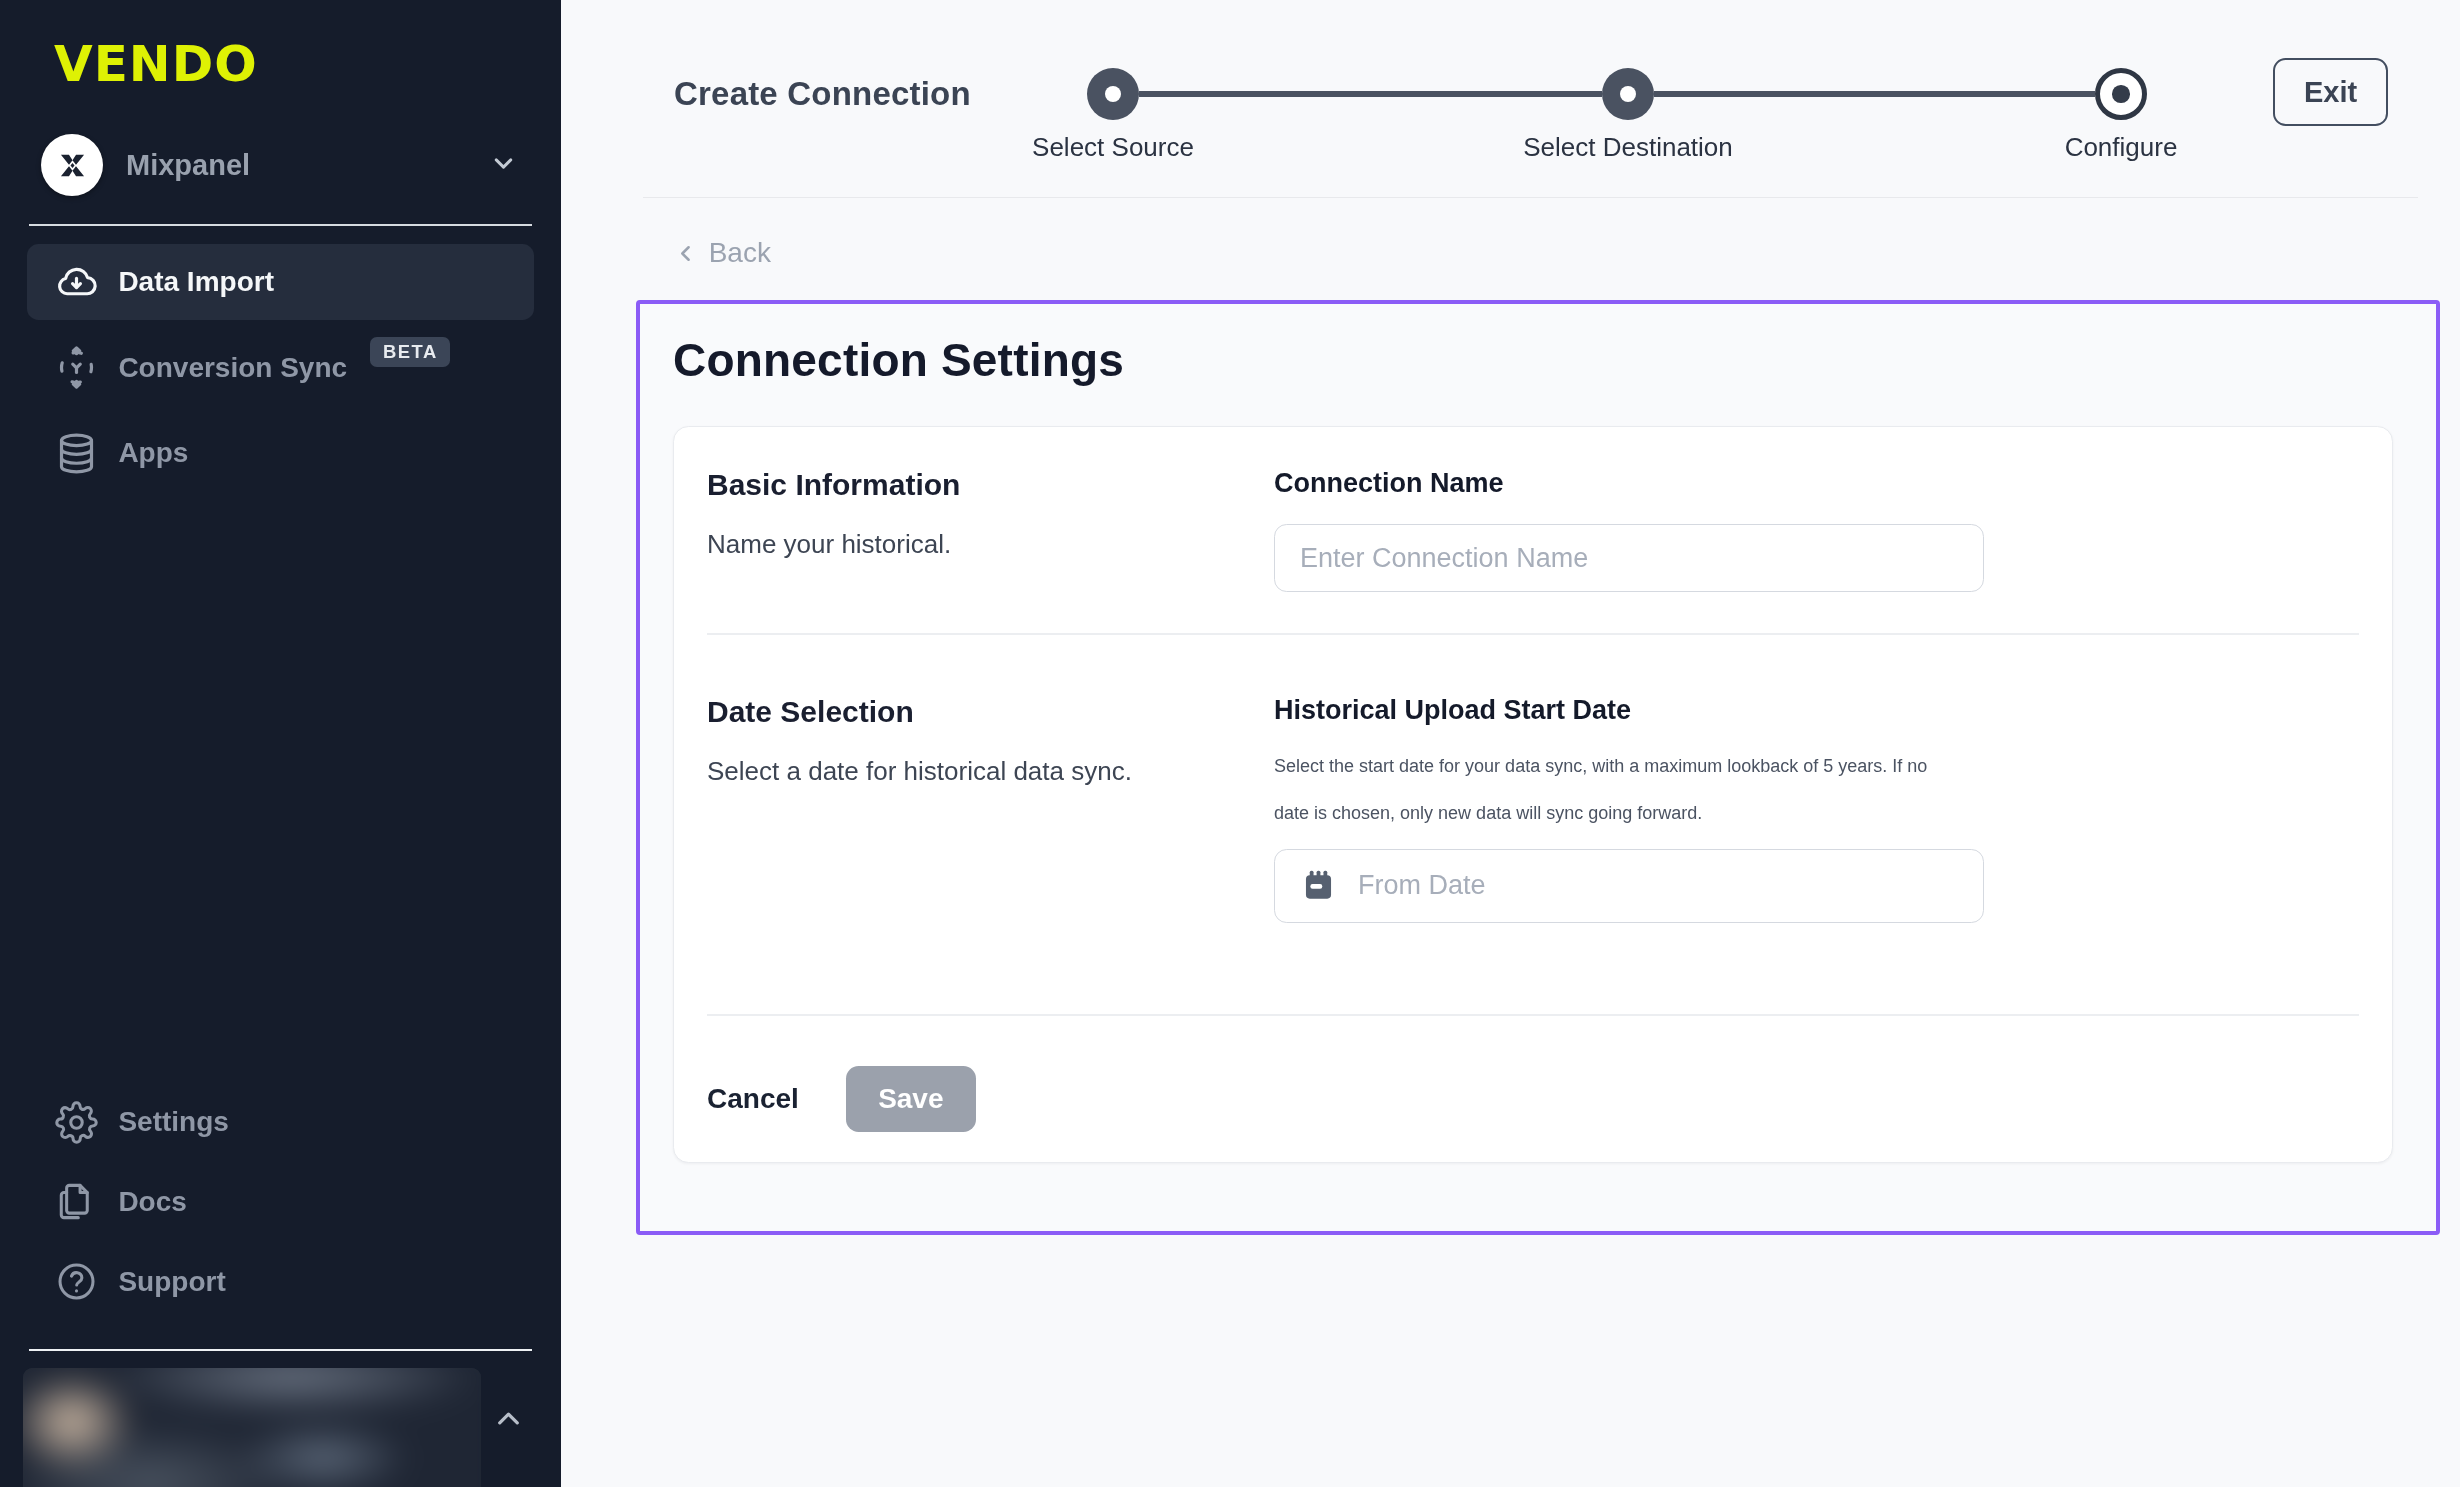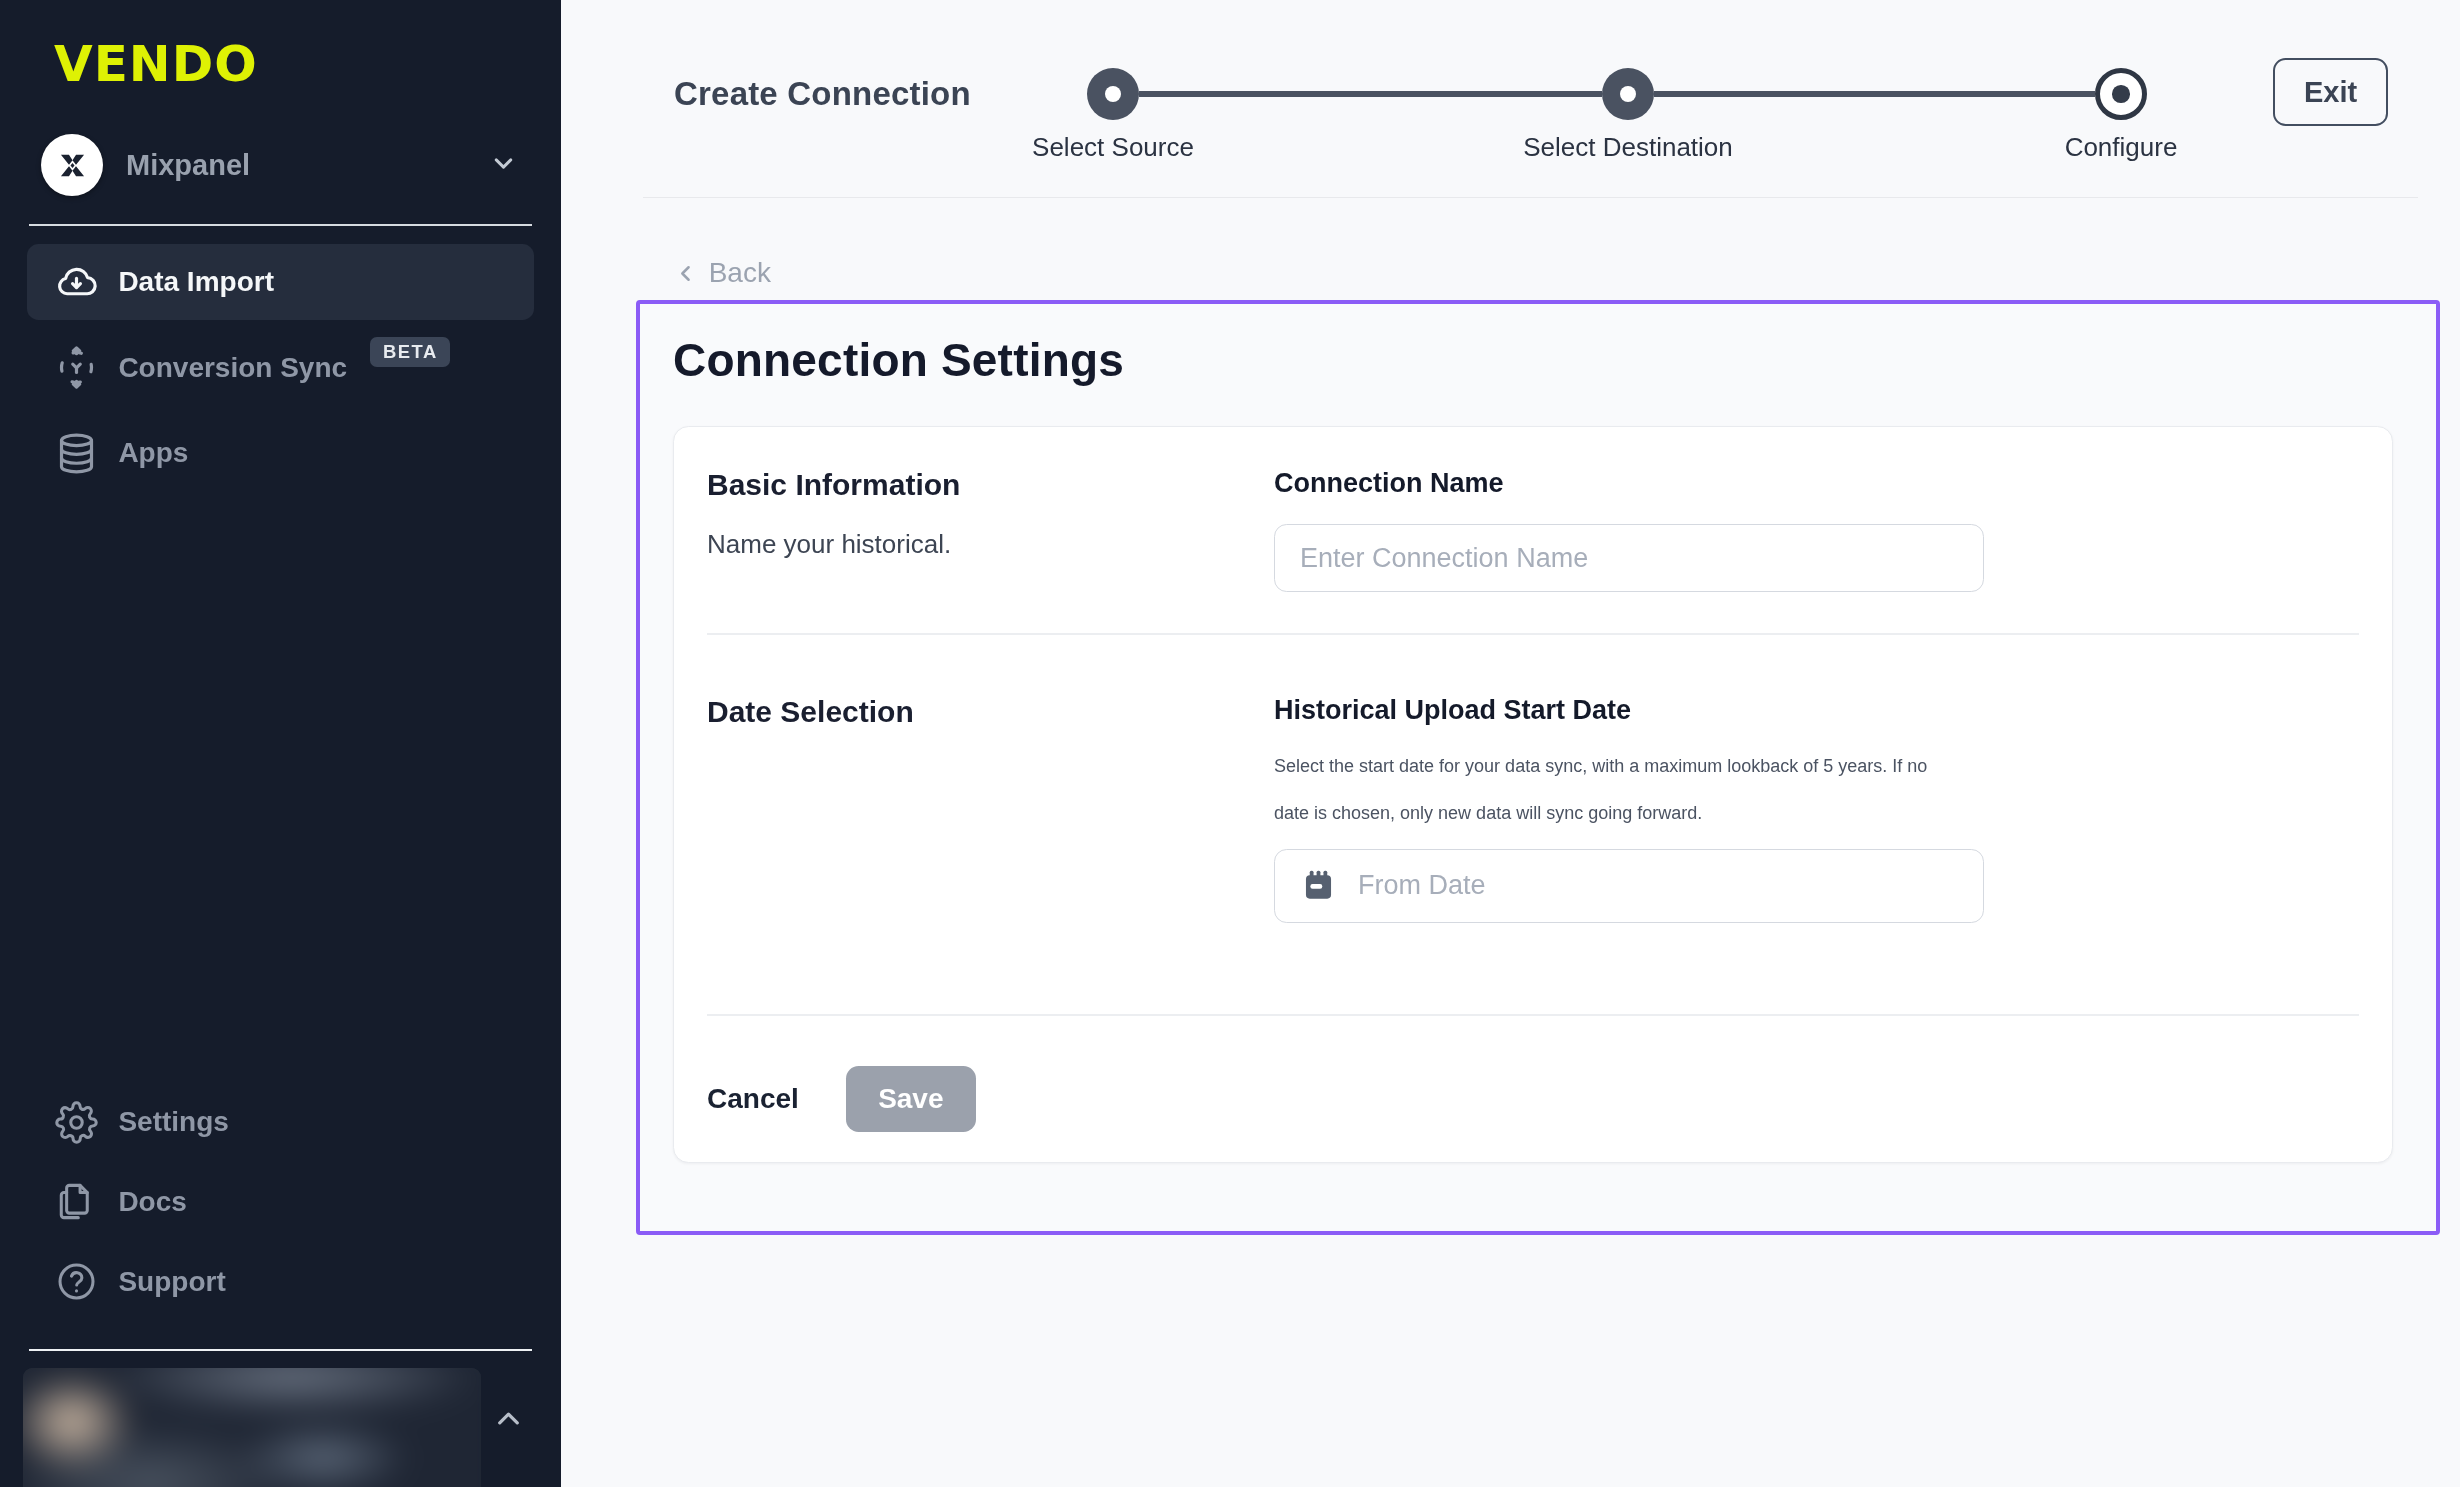--- a/index.html
+++ b/index.html
@@ -102,21 +102,21 @@
 
   .exit-btn {
     position:absolute; right:30px; top:58px; width:115px; height:68px;
     border:2.4px solid #434e60; border-radius:12.6px; background:transparent;
     font-family:inherit; font-size:29px; font-weight:600; color:#3b4454; cursor:pointer;
     display:flex; align-items:center; justify-content:center;
   }
 
   .back-link {
     position:absolute; left:93px; top:237px; display:flex; align-items:center; gap:9.7px;
-    color:#9ba3b0; font-size:28px; font-weight:500; cursor:pointer;margin-top:20px;
+    color:#9ba3b0; font-size:28px; font-weight:500; cursor:pointer;
   }
 
   .panel {
     position:absolute; left:55px; top:300px; width:1804px; height:935px;
     border:4.9px solid #8b5cf6; border-radius:3.9px; background:#f9fafc;
     padding:29px 29px 0 33px;
   }
   .panel-title { font-size:46px; font-weight:800; color:#151a2b; letter-spacing:0.2px; }
 
   .card {
@@ -321,20 +321,21 @@
           <div class="field-label">Connection Name</div>
           <input class="text-input" type="text" placeholder="Enter Connection Name" style="">
         </div>
       </div>
 
       <div class="card-divider"></div>
 
       <div class="row row-2">
         <div>
           <h3 class="sec-title">Date Selection</h3>
+          <p class="sec-desc">Select a date for historical data sync.</p>
         </div>
         <div>
           <div class="field-label">Historical Upload Start Date</div>
           <p class="field-help">Select the start date for your data sync, with a maximum lookback of 5 years. If no date is chosen, only new data will sync going forward.</p>
           <div class="date-wrap">
             <span class="cal-icon">
               <svg width="35" height="35" viewBox="0 0 24 24" fill="currentColor">
                 <rect x="6" y="1.8" width="2.6" height="4.4" rx="1.1"></rect>
                 <rect x="10.7" y="1.8" width="2.6" height="4.4" rx="1.1"></rect>
                 <rect x="15.4" y="1.8" width="2.6" height="4.4" rx="1.1"></rect>

